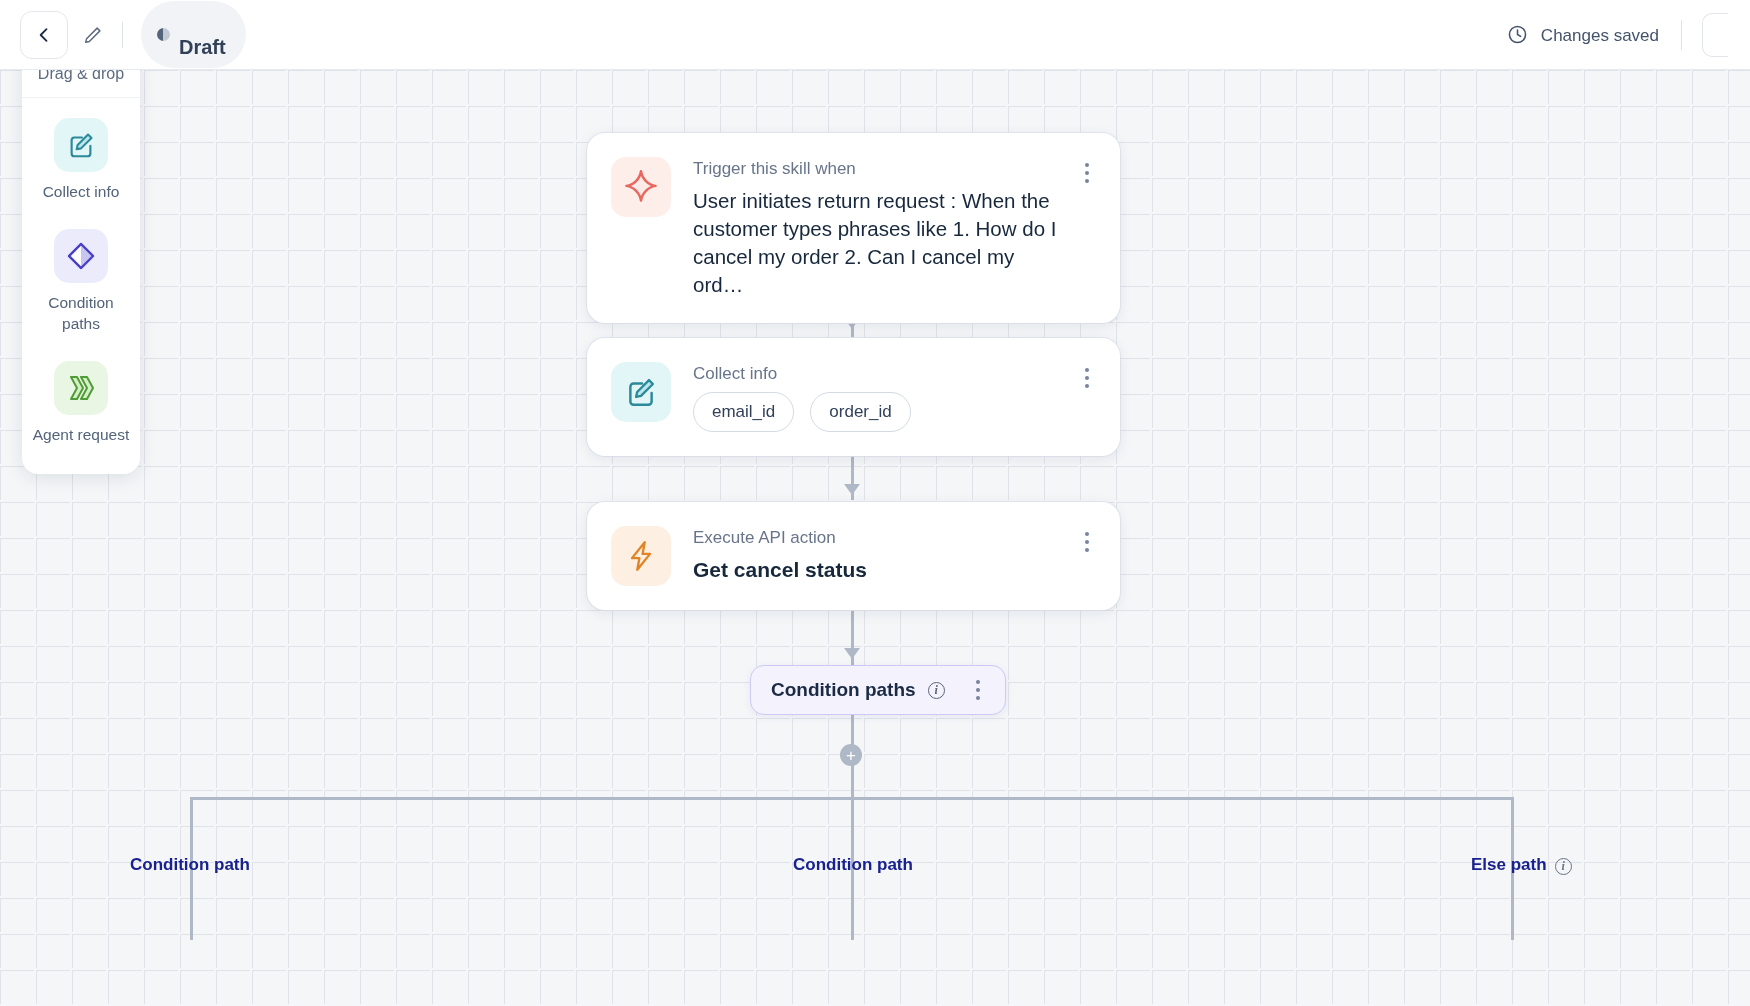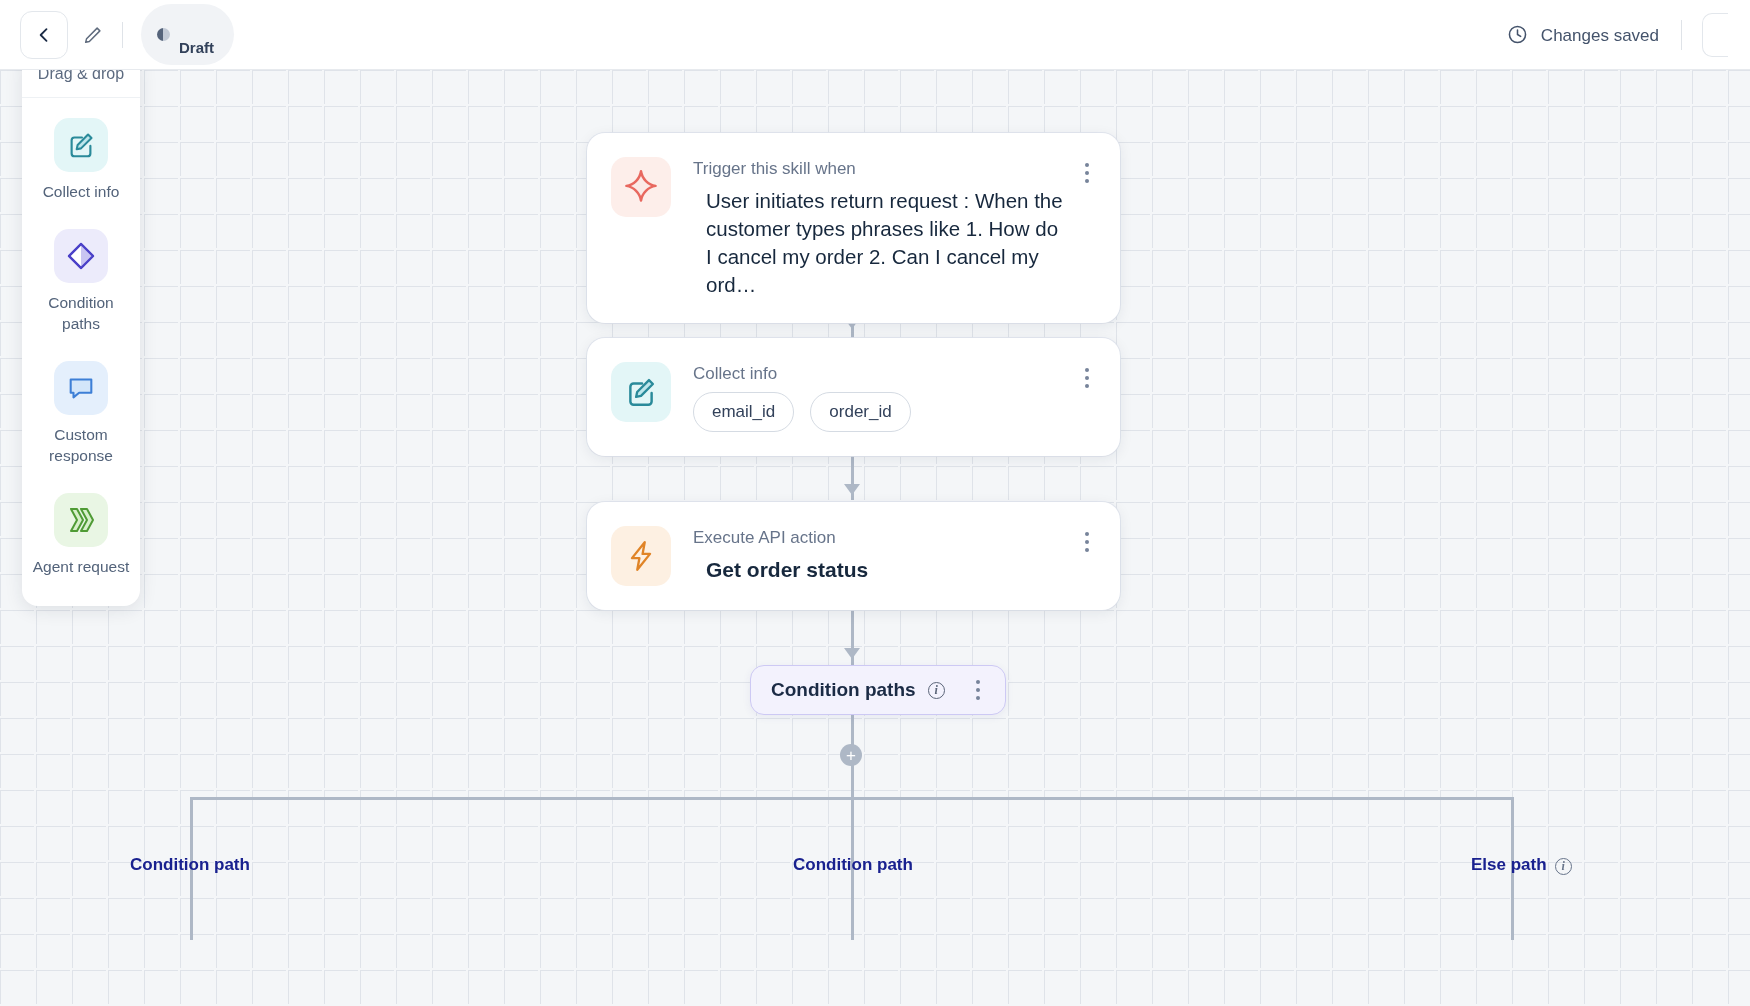--- a/index.html
+++ b/index.html
@@ -35,21 +35,21 @@
   .status-pill {
     display: flex; align-items: center; gap: 9px;
     background: #f1f3f6; border-radius: 999px;
     padding: 9px 20px 9px 16px; cursor: pointer;
   }
   .status-dot {
     width: 13px; height: 13px; border-radius: 50%;
     background: linear-gradient(90deg,#55637a 0 50%, #c3cad6 50% 100%);
     flex: none;
   }
-  .status-text { font-size: 15px; font-weight: bold; color: #32415a; margin-top: 26px; }
+  .status-text { font-size: 20px; font-weight: bold; color: #32415a; margin-top: 26px; }
   .hdr-spacer { flex: 1 1 auto; }
   .saved-wrap { display: flex; align-items: flex-end; gap: 12px; }
   .saved-text { font-size: 17px; color: #44536b; white-space: nowrap; }
   .hdr-divider2 { width: 1px; height: 30px; background: #dfe3e8; margin: 0 20px 0 22px; }
   .hdr-ghost-btn {
     width: 26px; height: 44px; border: 1px solid #e3e7ec;
     border-right: none; border-radius: 10px 0 0 10px; background: #fff;
     cursor: pointer;
   }
 
@@ -121,21 +121,20 @@
     margin-right: 22px;
   }
   .ic-trigger { background: #fdeeea; }
   .ic-collect { background: #e3f6f7; }
   .ic-api     { background: #fdf0e2; }
   .node-body { flex: 1 1 auto; min-width: 0; padding-top: 2px; }
   .node-sub { font-size: 17px; color: #67748a; margin-bottom: 8px; }
   .node-title {
     font-size: 20.5px; color: #17283d; line-height: 1.37;
     font-weight: normal;
-    margin-left: 13px;
   }
   .node-title.bold { font-weight: bold; font-size: 21px; }
   .kebab {
     flex: none; width: 22px; display: flex; flex-direction: column;
     align-items: center; justify-content: flex-start;
     gap: 4px; padding-top: 6px; cursor: pointer; margin-left: 10px;
   }
   .kebab i { width: 4px; height: 4px; border-radius: 50%; background: #77849a; display:block; }
   .chips { display: flex; gap: 16px; margin-top: 6px; align-items: center; }
   .chip {
@@ -275,21 +274,21 @@
       </div>
 
       <div class="node" style="left:587px; top:432px; width:533px;">
         <div class="node-icon ic-api">
           <svg width="34" height="34" viewBox="0 0 32 32" fill="none">
             <path d="M19.5 3L7.5 18h7L12.5 29l12-15h-7L19.5 3z" fill="#fdf0e2" stroke="#e08427" stroke-width="2.2" stroke-linejoin="round"></path>
           </svg>
         </div>
         <div class="node-body">
           <div class="node-sub">Execute API action</div>
-          <div class="node-title bold">Get order status</div>
+          <div class="node-title bold">Get cancel status</div>
         </div>
         <div class="kebab">
           <i></i>
           <i></i>
           <i></i>
         </div>
       </div>
 
       <div class="cond-pill" style="left:750px; top:595px;">
         <span class="cond-pill-text">Condition paths</span>
@@ -336,28 +335,20 @@
         <div class="tile tile-cond">
           <svg width="32" height="32" viewBox="0 0 32 32" fill="none">
             <path d="M16 4l12 12-12 12L4 16 16 4z" fill="#ffffff" stroke="#4b41c8" stroke-width="2.2" stroke-linejoin="round"></path>
             <path d="M16 4l12 12-12 12V4z" fill="#c9c5f2"></path>
             <path d="M16 4l12 12-12 12L4 16 16 4z" stroke="#4b41c8" stroke-width="2.2" fill="none" stroke-linejoin="round"></path>
           </svg>
         </div>
         <div class="palette-label">Condition paths</div>
       </div>
 
-      <div class="palette-item">
-        <div class="tile tile-resp">
-          <svg width="30" height="30" viewBox="0 0 32 32" fill="none">
-            <path d="M5 7h22v14h-13l-6 5v-5H5V7z" fill="#d3e6fa" stroke="#3d7fd6" stroke-width="2.2" stroke-linejoin="round"></path>
-          </svg>
-        </div>
-        <div class="palette-label">Custom response</div>
-      </div>
 
       <div class="palette-item">
         <div class="tile tile-agent">
           <svg width="32" height="30" viewBox="0 0 32 30" fill="none">
             <path d="M6 4h6l6 11-6 11H6l6-11L6 4z" fill="#d6efc9" stroke="#4f9b35" stroke-width="2" stroke-linejoin="round"></path>
             <path d="M16 4h6l6 11-6 11h-6l6-11-6-11z" fill="#d6efc9" stroke="#4f9b35" stroke-width="2" stroke-linejoin="round"></path>
           </svg>
         </div>
         <div class="palette-label">Agent request</div>
       </div>

